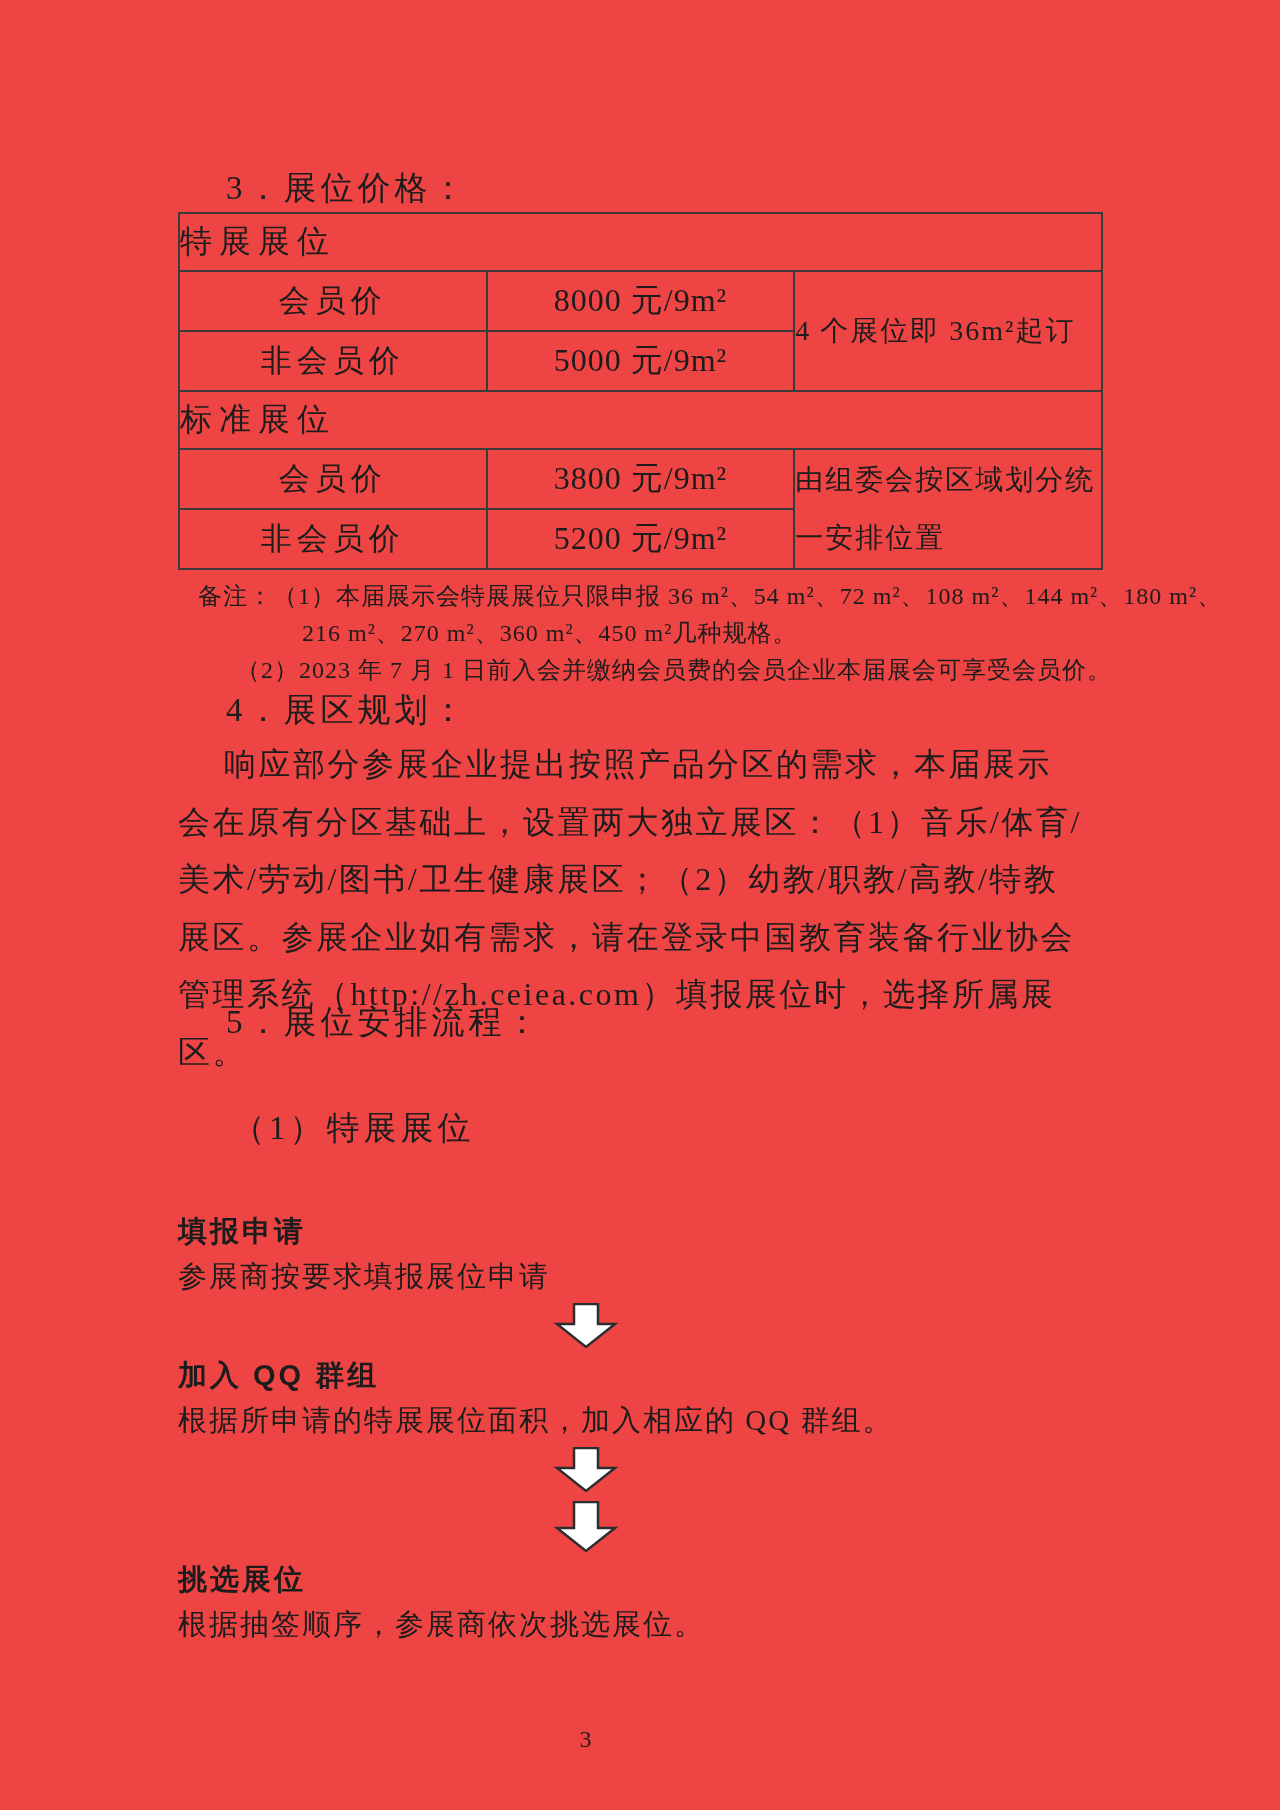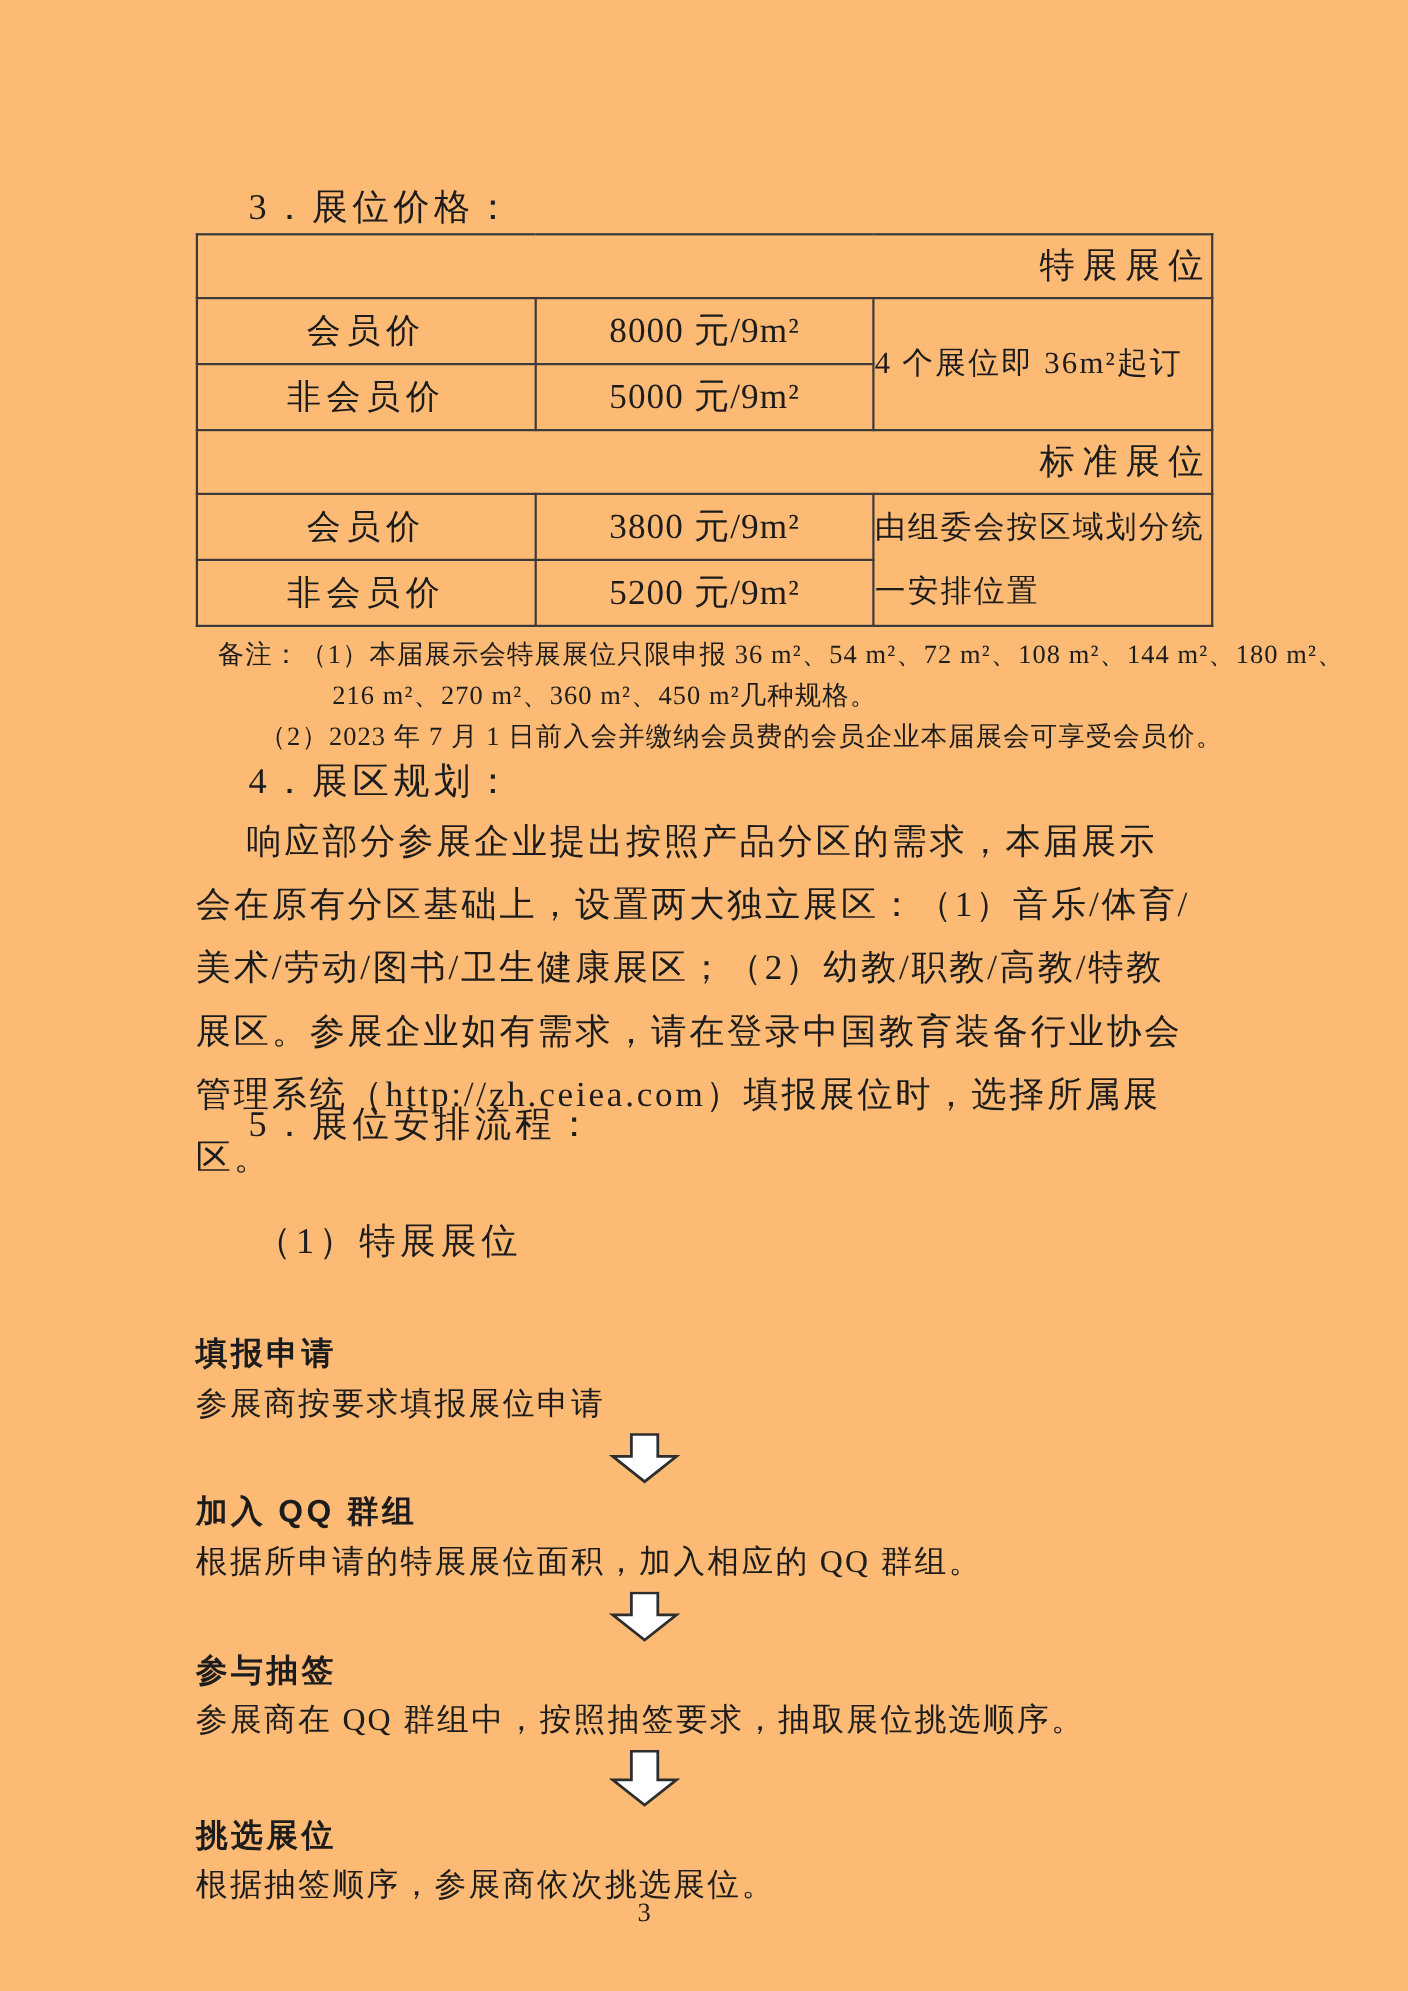--- a/index.html
+++ b/index.html
@@ -5,21 +5,21 @@
   html, body {
     margin: 0;
     padding: 0;
     background: #e8e8e8;
   }
   .page {
     position: relative;
     width: 1280px;
     height: 1810px;
     margin: 0 auto;
-    background: #fdba74;
+    background: #ef4444;
     font-family: "Liberation Serif", "DejaVu Serif", serif;
     color: #1c1c1c;
     overflow: hidden;
   }
   .sec-heading {
     position: absolute;
     left: 226px;
     font-size: 33px;
     letter-spacing: 4px;
     white-space: nowrap;
@@ -43,21 +43,21 @@
     border: 2px solid #3a3a3a;
     padding: 0;
     vertical-align: middle;
   }
   .col-label { width: 233px; margin-left: 44px; }
   .col-price { width: 317px; border-radius: 25px; }
   .col-note  { width: 375px; }
   .row-header   { height: 58px; }
   .row-data     { height: 60px; }
   .cell-header {
-    text-align: right;
+    text-align: left;
     letter-spacing: 7px;
     font-size: 32px;
   }
   .cell-label {
     text-align: center;
     letter-spacing: 5px;
   }
   .cell-price {
     text-align: center;
     font-size: 32px;
@@ -201,24 +201,20 @@
 
     <div class="flow-step">
       <div class="flow-title">加入 QQ 群组</div>
       <div class="flow-desc">根据所申请的特展展位面积，加入相应的 QQ 群组。</div>
     </div>
 
     <svg class="flow-arrow" width="70" height="46" viewBox="0 0 70 46">
       <polygon points="23,1 47,1 47,21 64,21 35,44 6,21 23,21" fill="#ffffff" stroke="#2e2e2e" stroke-width="2.5"></polygon>
     </svg>
 
-    <div class="flow-step">
-      <div class="flow-title">参与抽签</div>
-      <div class="flow-desc">参展商在 QQ 群组中，按照抽签要求，抽取展位挑选顺序。</div>
-    </div>
 
     <svg class="flow-arrow" width="70" height="52" viewBox="0 0 70 52">
       <polygon points="23,1 47,1 47,27 64,27 35,50 6,27 23,27" fill="#ffffff" stroke="#2e2e2e" stroke-width="2.5"></polygon>
     </svg>
 
     <div class="flow-step">
       <div class="flow-title">挑选展位</div>
       <div class="flow-desc">根据抽签顺序，参展商依次挑选展位。</div>
     </div>
 

